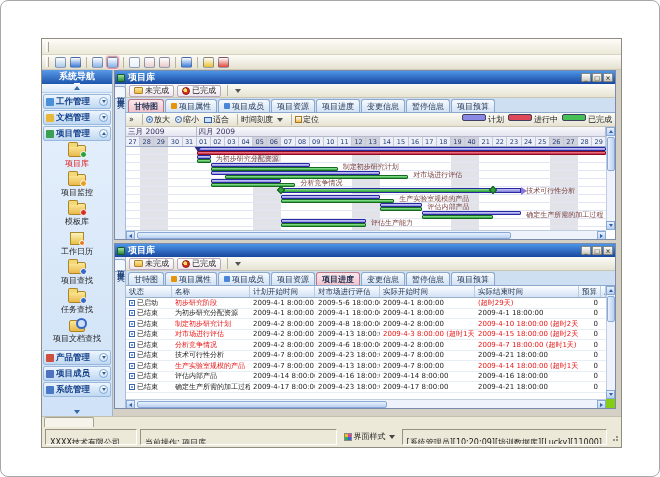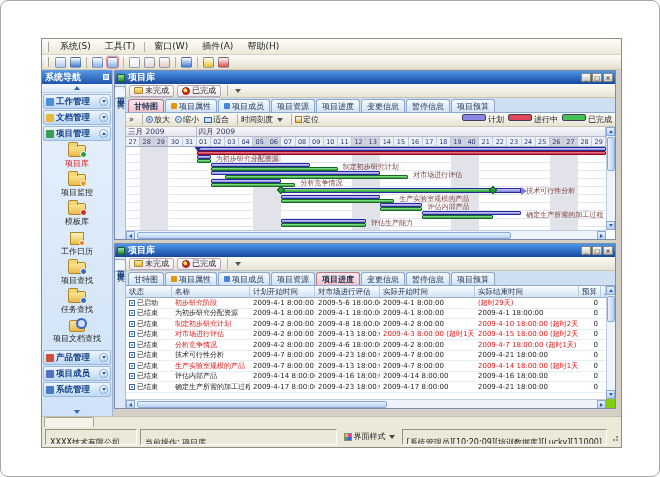--- a/index.html
+++ b/index.html
@@ -12,21 +12,21 @@
   .menu-item{font-size:9px;color:#222;padding:1px 7px;cursor:default;}
   .menu-sep{width:1px;height:10px;background:#b8b4a4;margin:0 2px;}
   .toolbar{height:15px;display:flex;align-items:center;padding-left:2px;background:linear-gradient(#fdfcf8,#e4e1d0);border-bottom:1px solid #cfcbba;}
   .tbicon{width:11px;height:11px;margin:0 2px;border-radius:2px;border:1px solid rgba(60,80,120,.55);position:relative;}
   .tbicon.pressed{outline:1px solid #e098a0;background-clip:padding-box;box-shadow:0 0 0 2px #f6dade;}
   .tb-sep{width:1px;height:11px;background:#b8b4a4;margin:0 3px;}
   
   .main{position:absolute;top:31px;left:0;right:0;bottom:31px;display:flex;}
   
   .sidebar{width:71px;background:linear-gradient(#e7f1fc,#cfe2f7);border-right:1px solid #9eb6d4;display:flex;flex-direction:column;overflow:hidden;}
-  .sb-head{height:14px;background:linear-gradient(#5a9ae6,#1c55ae);color:#fff;font-size:9px;font-weight:bold;display:flex;align-items:center;justify-content:space-between;padding:0 3px;}
+  .sb-head{height:14px;background:linear-gradient(#5a9ae6,#1c55ae);color:#fff;font-size:9px;font-weight:bold;display:flex;align-items:center;justify-content:space-between;padding:0 3px;flex-direction:column;}
   .pin{width:6px;height:6px;border:1px solid #fff;background:#9ec4f0;}
   .sb-collapse{height:9px;display:flex;align-items:center;justify-content:center;background:linear-gradient(#f4f9ff,#d8e8fa);border-bottom:1px solid #b8cfe8;}
   .tri-up{width:0;height:0;border-left:3px solid transparent;border-right:3px solid transparent;border-bottom:4px solid #3568a8;}
   .sb-group{height:15px;margin:1px 1px 0 1px;display:flex;align-items:center;background:linear-gradient(#eef5fd,#bed8f2);border:1px solid #9ab8dc;border-radius:2px;padding:0 2px;}
   .sb-gicon{width:8px;height:8px;border-radius:1px;margin-right:2px;flex:0 0 auto;}
   .sb-glabel{font-size:8.5px;font-weight:bold;color:#15428b;flex:1;white-space:nowrap;overflow:hidden;}
   .sb-gbtn{width:9px;height:9px;border-radius:50%;background:linear-gradient(#fff,#cfe2f7);border:1px solid #7fa8d4;display:flex;align-items:center;justify-content:center;flex:0 0 auto;}
   .sb-gbtn i{width:0;height:0;border-left:2px solid transparent;border-right:2px solid transparent;border-top:3px solid #2f6096;}
   .sb-gbtn.up i{border-top:none;border-bottom:3px solid #2f6096;}
   .sb-items{padding:2px 0;}
@@ -133,28 +133,20 @@
      radial-gradient(circle at 7px 4px,#979384 1px,transparent 1.2px);}
 </style>
 </head>
 <body>
 
 <div class="page">
   <div class="appwin">
 
     <div class="menubar">
       <span class="grip"></span>
-      <div id="menu-items" style="display:flex;align-items:center;">
-          <span class="menu-item">系统(S)</span>
-          <span class="menu-item">工具(T)</span>
-          <span class="menu-sep"></span>
-          <span class="menu-item">窗口(W)</span>
-          <span class="menu-item">插件(A)</span>
-          <span class="menu-item">帮助(H)</span>
-        </div>
     </div>
 
     <div class="toolbar">
       <span class="grip"></span>
       <div id="toolbar-icons" style="display:flex;align-items:center;">
           <span class="tbicon" style="background: linear-gradient(rgb(255, 255, 255), rgb(170, 200, 232));"></span>
           <span class="tbicon" style="background: linear-gradient(rgb(255, 255, 255), rgb(56, 120, 216));"></span>
           <span class="tb-sep"></span>
           <span class="tbicon" style="background: linear-gradient(rgb(255, 255, 255), rgb(138, 180, 232));"></span>
           <span class="tbicon pressed" style="background: linear-gradient(rgb(255, 255, 255), rgb(138, 180, 232));"></span>

